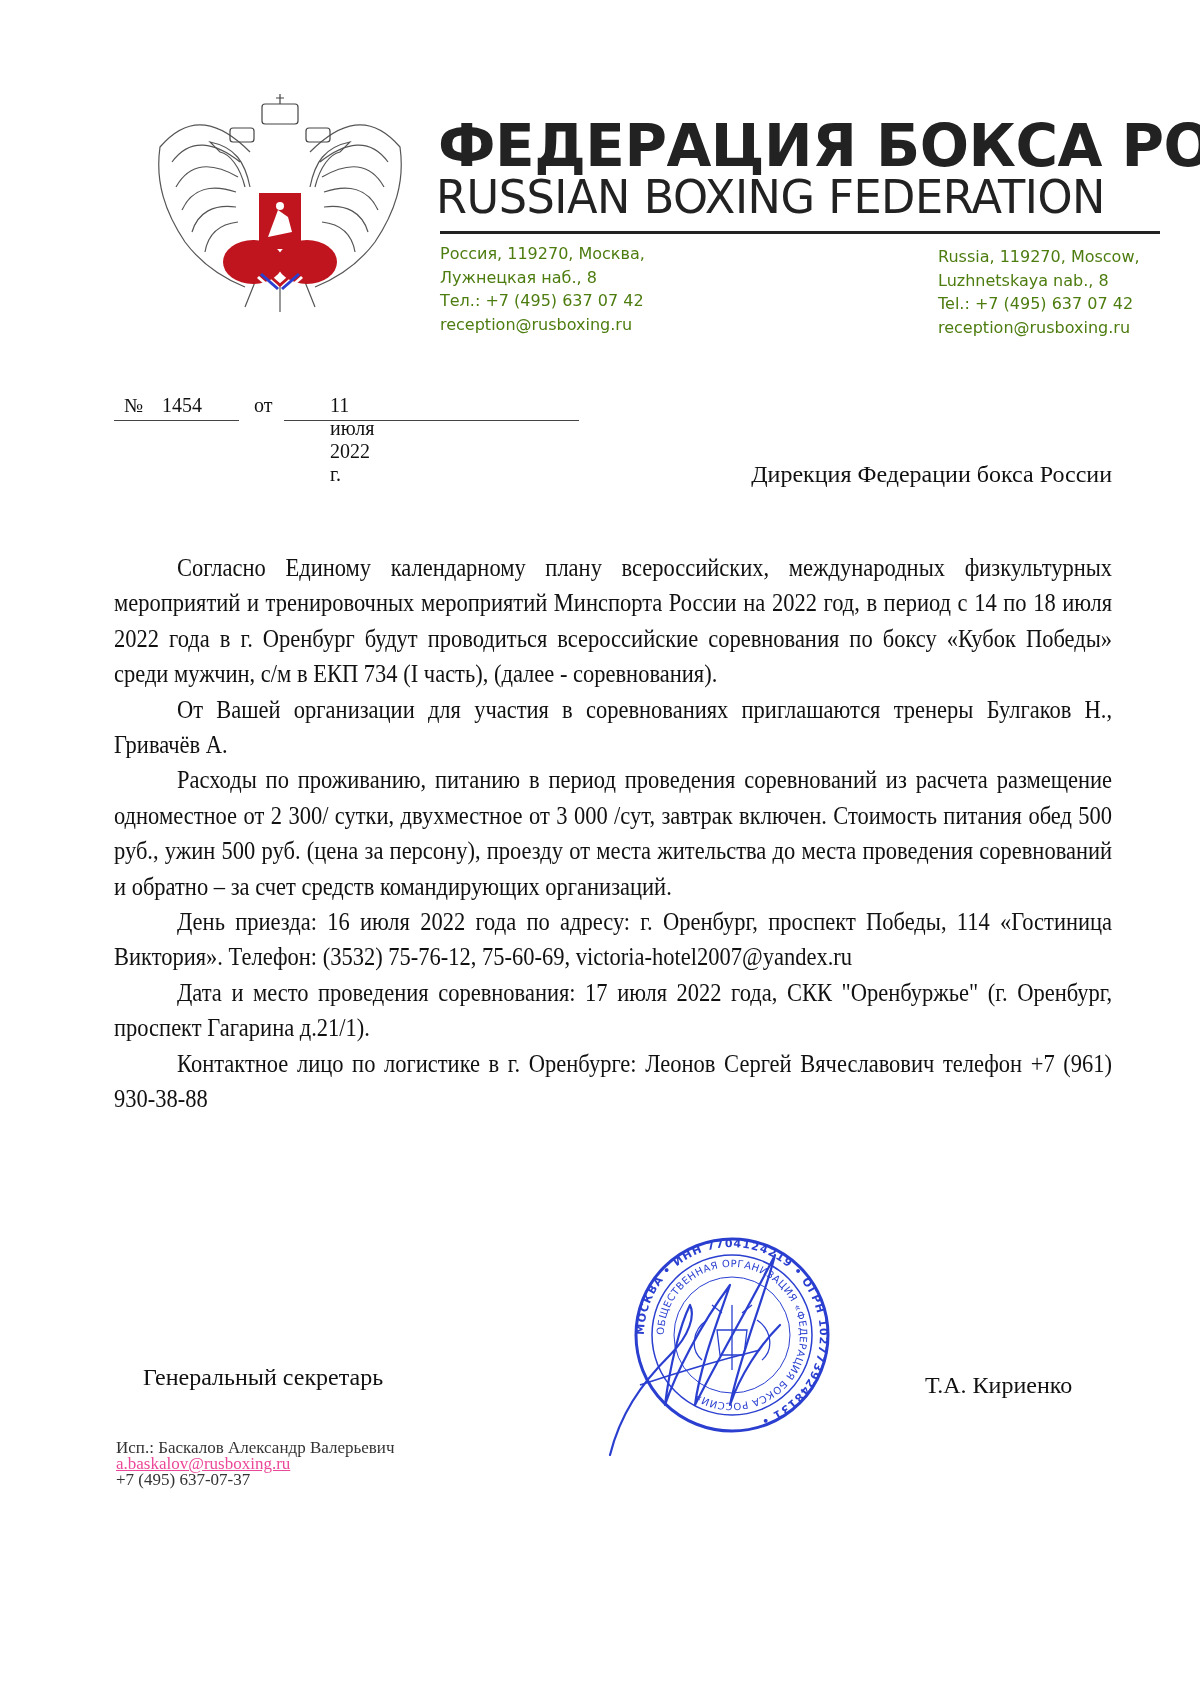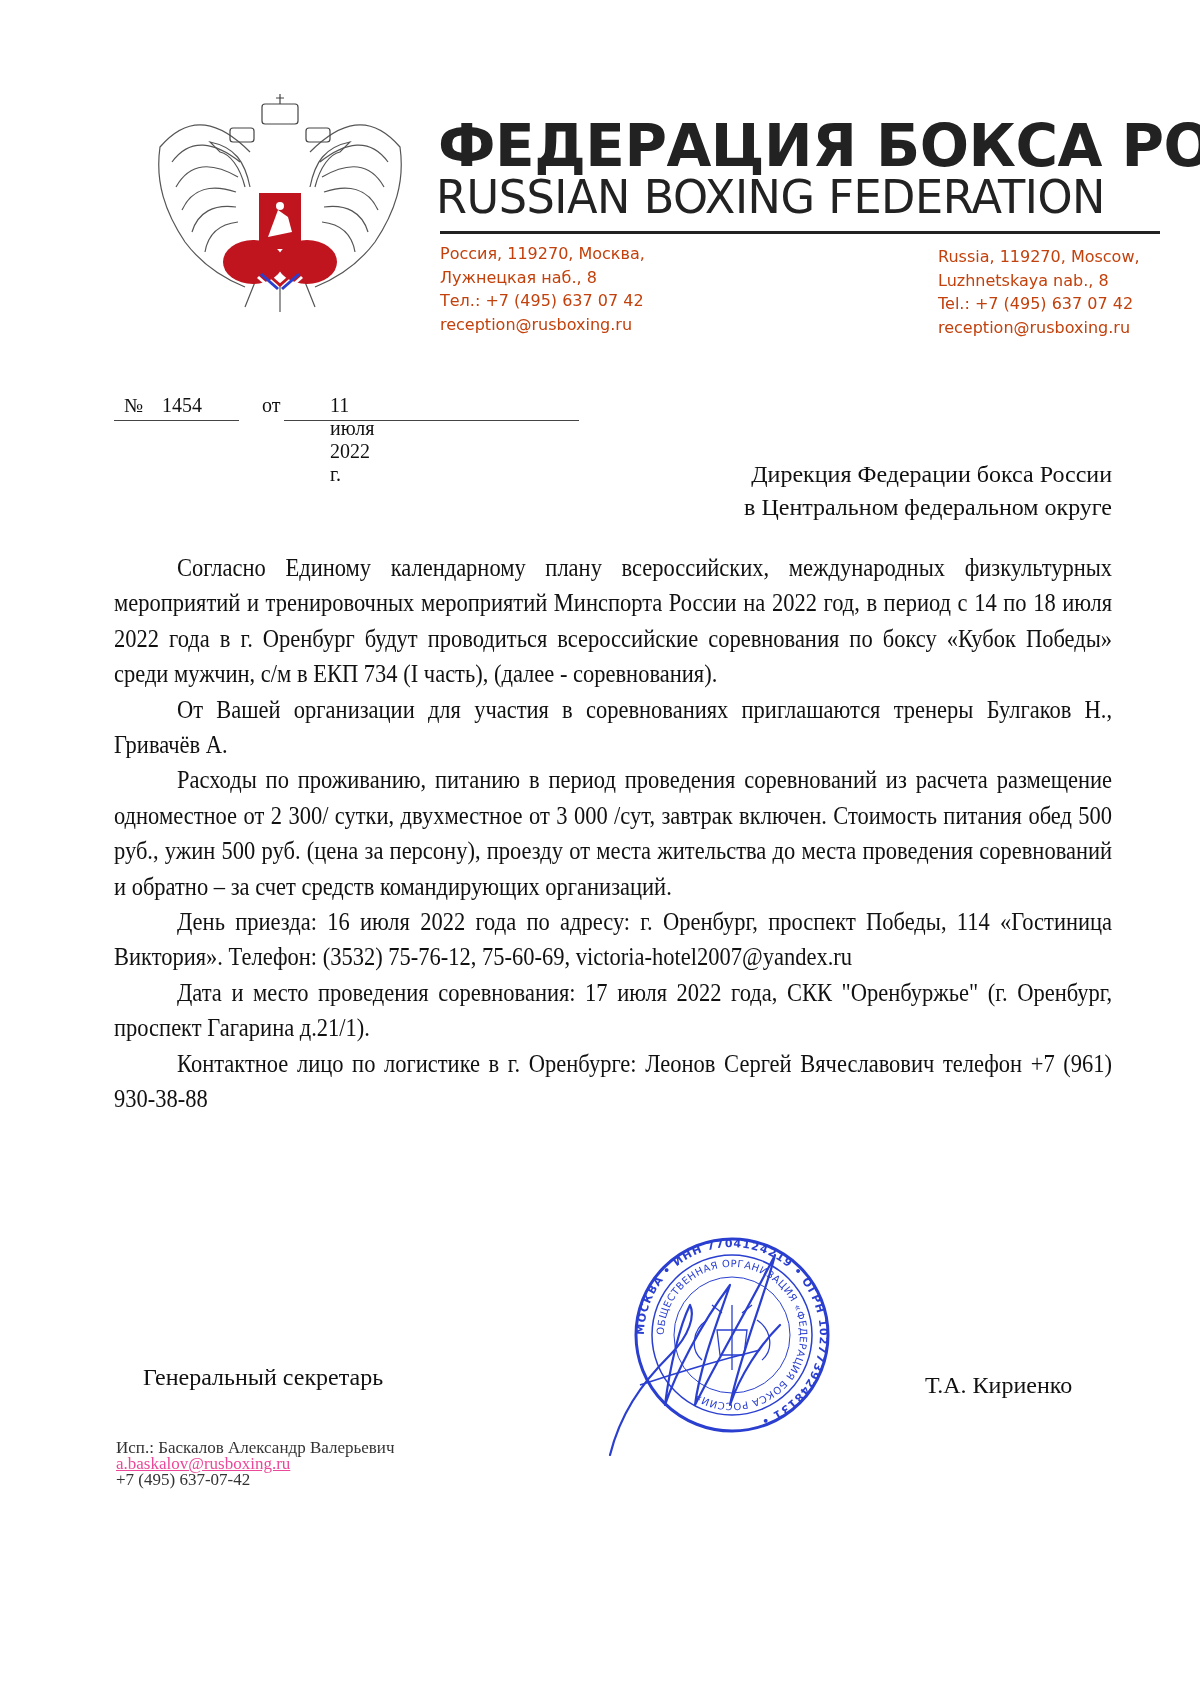--- a/index.html
+++ b/index.html
@@ -4,31 +4,31 @@
 <style>
   html,body{margin:0;padding:0;background:#ffffff;}
   body{width:1200px;height:1697px;position:relative;overflow:hidden;color:#111;}
   .abs{position:absolute;}
 
   
   #logo{left:150px;top:92px;width:260px;height:222px;}
   #org-ru{left:438px;top:112px;font-size:58px;font-weight:bold;letter-spacing:-0.5px;color:#222;white-space:nowrap;font-family:"DejaVu Sans",sans-serif;}
   #org-en{left:436px;top:170px;font-size:46px;font-weight:normal;letter-spacing:-0.5px;color:#222;white-space:nowrap;font-family:"DejaVu Sans",sans-serif;transform:scaleX(0.97);transform-origin:left;}
   #header-rule{left:440px;top:231px;width:720px;height:3px;background:#222;}
-  .addr{font-size:16px;line-height:23.5px;color:#c2410c;font-family:"DejaVu Sans",sans-serif;white-space:nowrap;}
+  .addr{font-size:16px;line-height:23.5px;color:#4d7c0f;font-family:"DejaVu Sans",sans-serif;white-space:nowrap;}
   #addr-ru{left:440px;top:242px;}
   #addr-en{left:938px;top:245px;}
 
   
   #ref{left:114px;top:394px;font-size:20px;font-family:"Liberation Serif",serif;}
   #ref .no-line{position:absolute;left:0;top:26px;width:125px;border-top:1px solid #444;}
   #ref .date-line{position:absolute;left:170px;top:26px;width:295px;border-top:1px solid #444;}
   #ref-no-sign{position:absolute;left:10px;top:0;}
   #ref-no{position:absolute;left:48px;top:0;}
-  #ref-from{position:absolute;left:148px;top:0;text-align:right;}
+  #ref-from{position:absolute;left:140px;top:0;text-align:right;}
   #ref-date{position:absolute;left:216px;top:0;}
 
   
   #recipient{right:88px;top:458px;text-align:right;font-size:24px;line-height:33px;font-family:"Liberation Serif",serif;}
 
   
   #body{left:114px;top:550px;width:998px;font-family:"Liberation Serif",serif;font-size:25px;line-height:35.4px;transform:scaleX(0.9);transform-origin:left top;width:1109px;}
   #body p{margin:0;text-align:justify;text-indent:70px;}
 
   
@@ -110,21 +110,20 @@
   <span id="ref-no-sign">№</span>
   <span id="ref-no">1454</span>
   <span class="no-line"></span>
   <span id="ref-from">от</span>
   <span id="ref-date">11 июля 2022 г.</span>
   <span class="date-line"></span>
 </div>
 
 <div id="recipient" class="abs">
   <div>Дирекция Федерации бокса России</div>
-  <div>в Центральном федеральном округе</div>
 </div>
 
 <div id="body" class="abs">
   <p>Согласно Единому календарному плану всероссийских, международных физкультурных мероприятий и тренировочных мероприятий Минспорта России на 2022 год, в период с 14 по 18 июля 2022 года в г. Оренбург будут проводиться всероссийские соревнования по боксу «Кубок Победы» среди мужчин, с/м в ЕКП 734 (I часть), (далее - соревнования).</p>
   <p>От Вашей организации для участия в соревнованиях приглашаются тренеры Булгаков Н., Гривачёв А.</p>
   <p>Расходы по проживанию, питанию в период проведения соревнований из расчета размещение одноместное от 2 300/ сутки, двухместное от 3 000 /сут, завтрак включен. Стоимость питания обед 500 руб., ужин 500 руб. (цена за персону), проезду от места жительства до места проведения соревнований и обратно – за счет средств командирующих организаций.</p>
   <p>День приезда: 16 июля 2022 года по адресу: г. Оренбург,  проспект Победы, 114 «Гостиница Виктория». Телефон: (3532) 75-76-12, 75-60-69, victoria-hotel2007@yandex.ru</p>
   <p>Дата и место проведения соревнования: 17 июля 2022 года, СКК "Оренбуржье" (г. Оренбург, проспект  Гагарина д.21/1).</p>
   <p>Контактное лицо по логистике в г. Оренбурге: Леонов Сергей Вячеславович телефон +7 (961) 930-38-88</p>
 </div>
@@ -159,14 +158,14 @@
     <path d="M10 220 C20 180, 40 150, 70 120 C90 100, 95 80, 90 70 C80 90, 70 130, 65 170 C75 140, 100 90, 130 50 C120 80, 100 130, 95 170 C120 120, 150 70, 175 20 C165 60, 140 120, 130 170 C140 140, 160 110, 180 90" fill="none" stroke="#2a3fd0" stroke-width="2.2" stroke-linecap="round" stroke-linejoin="round"></path>
     <path d="M40 150 C70 140, 100 130, 160 115" fill="none" stroke="#2a3fd0" stroke-width="1.8"></path>
   </svg>
 </div>
 
 <div id="signer-name" class="abs">Т.А. Кириенко</div>
 
 <div id="executor" class="abs">
   <div>Исп.: Баскалов Александр Валерьевич</div>
   <div><a>a.baskalov@rusboxing.ru</a></div>
-  <div>+7 (495) 637-07-42</div>
+  <div>+7 (495) 637-07-37</div>
 </div>
 
 </body></html>

